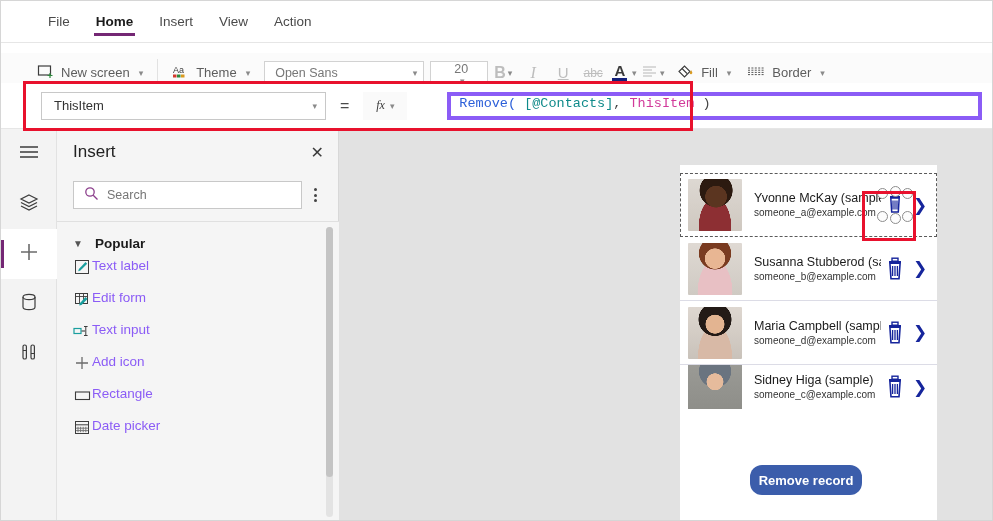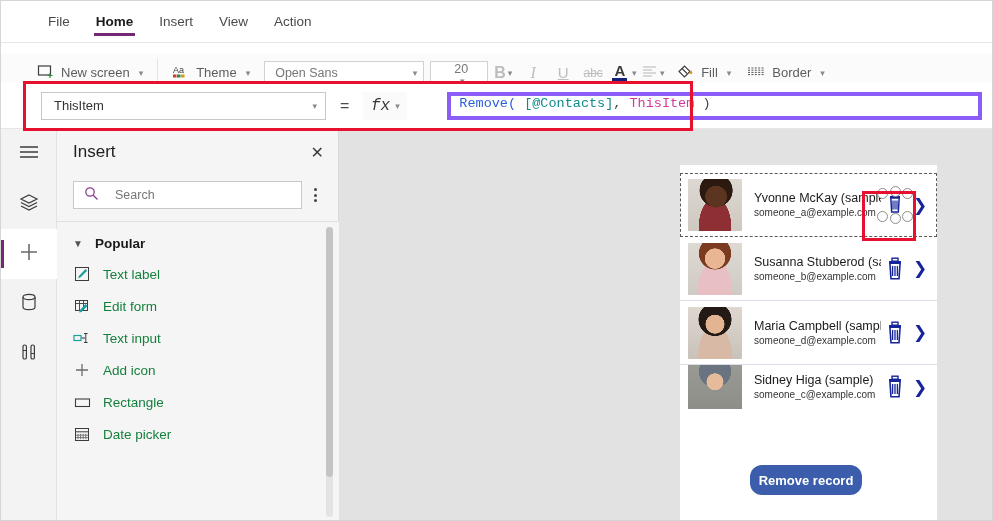--- a/index.html
+++ b/index.html
@@ -90,21 +90,21 @@
     border: 1px solid #c8c8c8; background: #fff;
     display: flex; align-items: center; justify-content: space-between;
     padding: 0 8px 0 12px; font-size: 13px; color: #333;
   }
   .eq { margin: 0 14px; font-size: 16px; color: #4a4a4a; font-weight: 500; }
   .fx {
     width: 44px; height: 28px; display: flex; align-items: center;
     justify-content: center; gap: 3px; color: #3a3a3a;
     background: #fafafa;
   }
-  .fx .f { font-family: Liberation Mono, monospace; font-style: italic; font-size: 16px; }
+  .fx .f { font-family: Liberation Serif, serif; font-style: italic; font-size: 12px; }
   .formula-input {
     flex: 1; height: 28px; border: 4px solid #8b5cf6; background: #fff;
     display: flex; align-items: flex-start; padding: 0 8px;
     font-family: "Liberation Mono", monospace; font-size: 13.5px;
     margin-right: 12px; white-space: pre; margin-left: 40px;
   }
   .tk-fn { color: #2b5fd9; }
   .tk-tbl { color: #0f8a8a; }
   .tk-punc { color: #444; }
   .tk-this { color: #d1399a; }
@@ -140,41 +140,41 @@
     height: 46px; display: flex; align-items: center;
     justify-content: space-between; padding: 0 14px 0 16px;
   }
   .panel-title { font-size: 17px; color: #222; }
   .panel-close { font-size: 16px; color: #3c3c3c; cursor: pointer; }
   .panel-searchrow {
     display: flex; align-items: center; padding: 0 10px 0 16px; height: 40px;
   }
   .searchbox {
     flex: 1; height: 28px; background: #fff; border: 1px solid #c8c8c8;
-    display: flex; align-items: center; gap: 16px; padding: 0 10px;
+    display: flex; align-items: center; gap: 8px; padding: 0 10px;
   }
   .search-ph { font-size: 12.5px; color: #767676; }
   .kebab {
     width: 26px; display: flex; flex-direction: column; align-items: center;
     gap: 2.5px; cursor: pointer;
   }
   .kebab i { width: 3px; height: 3px; border-radius: 50%; background: #444; display:block; }
   .panel-body {
     position: absolute; left: 0; top: 92px; width: 282px; height: 301px;
     background: #f5f5f5; border-top: 1px solid #e0e0e0; overflow: hidden;
   }
   .section-head {
     display: flex; align-items: center; gap: 12px;
     height: 30px; padding-left: 16px; margin-top: 6px;
   }
   .section-head .cv { font-size: 10px; color: #555; }
   .section-head .lbl { font-size: 13.5px; color: #1b1b1b; font-weight: bold; }
   .ins-item {
-    display: flex; align-items: center; gap: 12px;
-    height: 32px; padding-left: 16px; font-size: 13.5px; color: #15803d;
+    display: flex; gap: 1px;
+    height: 32px; padding-left: 16px; font-size: 13.5px; color: #8b5cf6;
     cursor: default;
   }
   .ins-item .ico { width: 18px; height: 18px; display:flex; align-items:center; justify-content:center; }
   .panel-scroll {
     position: absolute; right: 5px; top: 98px; width: 7px; height: 290px;
     background: #e3e3e3; border-radius: 4px;
   }
   .panel-scroll i {
     display:block; width: 7px; height: 250px; background: #c4c4c4; border-radius: 4px;
   }

